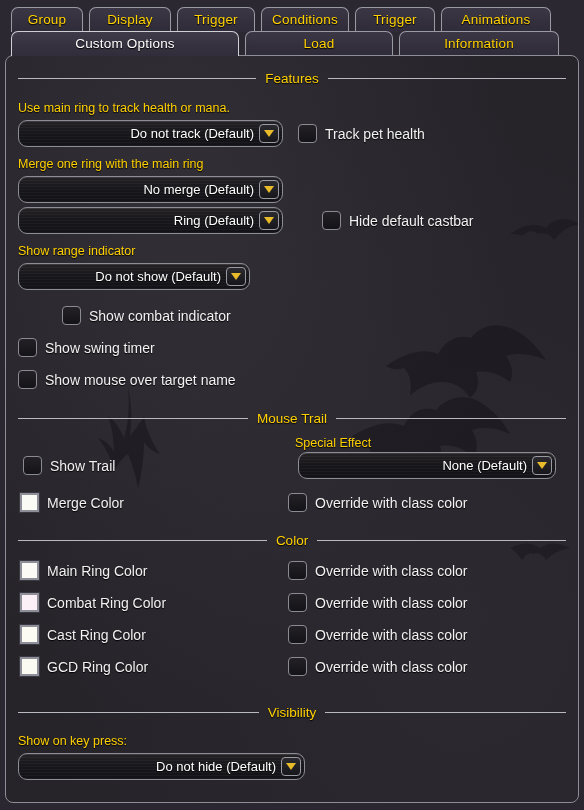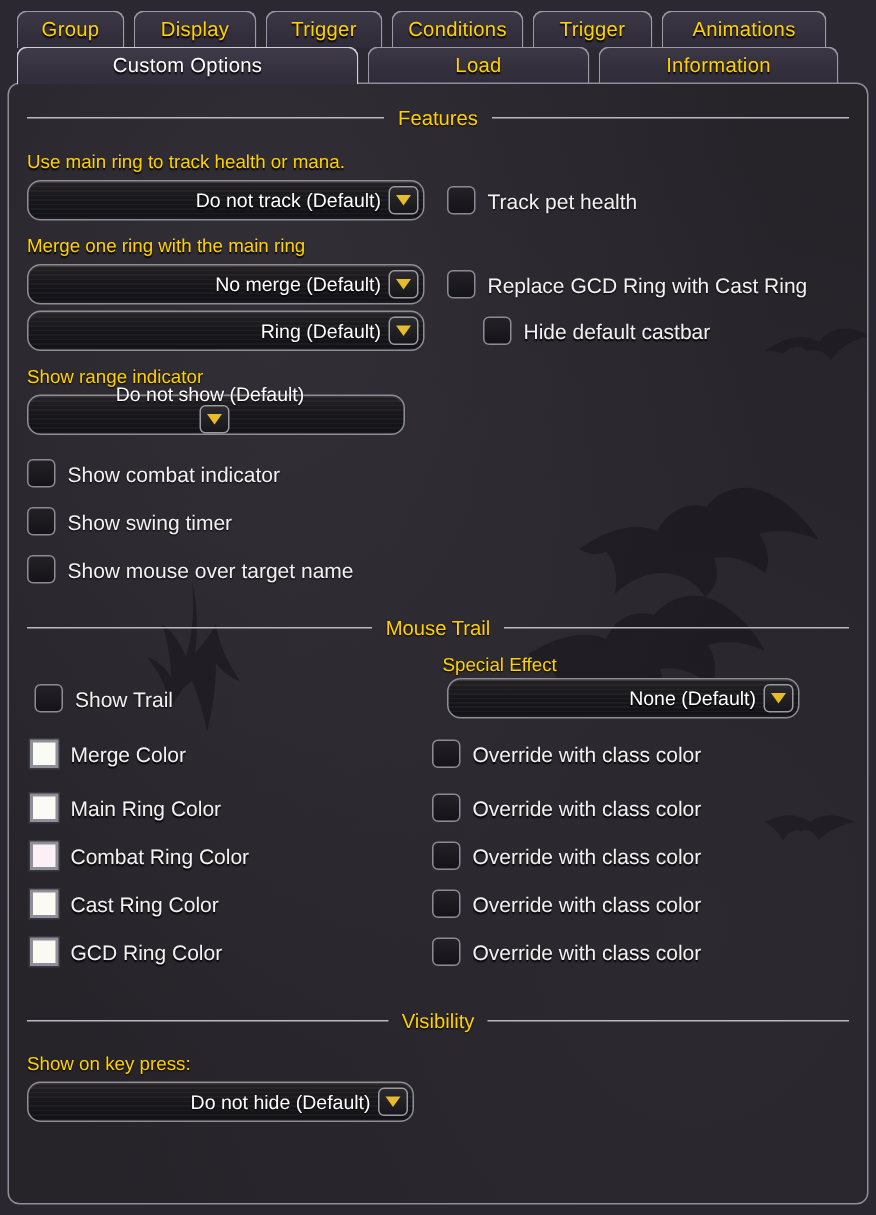--- a/index.html
+++ b/index.html
@@ -252,50 +252,46 @@
     </div>
 
     <div style="margin-top:9px;" class="goldlabel">Merge one ring with the main ring</div>
     <div style="display:flex; align-items:center; margin-top:4px;">
       <div class="dropdown" style="width:265px;">
         <span class="dd-text">No merge (Default)</span>
         <span class="dd-arrow">
             <i></i>
           </span>
       </div>
-      <div class="cbrow" style="margin-left:15px;">
-        <div class="checkbox"></div>
-        <div class="whitelabel">Replace GCD Ring with Cast Ring</div>
-      </div>
     </div>
 
     <div style="display:flex; align-items:center; margin-top:4px;gap:24px;">
       <div class="dropdown" style="width:265px;">
         <span class="dd-text">Ring (Default)</span>
         <span class="dd-arrow">
             <i></i>
           </span>
       </div>
       <div class="cbrow" style="margin-left:15px;">
         <div class="checkbox"></div>
         <div class="whitelabel">Hide default castbar</div>
       </div>
     </div>
 
     <div style="margin-top:9px;" class="goldlabel">Show range indicator</div>
     <div style="display:flex; align-items:center; margin-top:4px;">
-      <div class="dropdown" style="width:252px;flex-direction:column;">
+      <div class="dropdown" style="width:232px;">
         <span class="dd-text">Do not show (Default)</span>
         <span class="dd-arrow">
             <i></i>
           </span>
       </div>
     </div>
 
-    <div class="cbrow" style="margin-top:16px;">
+    <div class="cbrow" style="margin-top:16px;margin-left:44px;">
       <div class="checkbox"></div>
       <div class="whitelabel">Show combat indicator</div>
     </div>
     <div class="cbrow" style="margin-top:13px;">
       <div class="checkbox"></div>
       <div class="whitelabel">Show swing timer</div>
     </div>
     <div class="cbrow" style="margin-top:13px;">
       <div class="checkbox"></div>
       <div class="whitelabel">Show mouse over target name</div>
@@ -306,39 +302,44 @@
       <div class="title">Mouse Trail</div>
       <div class="rule"></div>
     </div>
 
     <div style="position:relative; height:56px; margin-top:6px;">
       <div class="goldlabel" style="position:absolute; left:277px; top:0;">Special Effect</div>
       <div class="cbrow" style="position:absolute; left:5px; top:21px;">
         <div class="checkbox"></div>
         <div class="whitelabel">Show Trail</div>
       </div>
-      <div class="dropdown" style="position:absolute; left:280px; top:17px; width:235px;">
+      <div class="dropdown" style="position:absolute; left:280px; top:17px; width:258px;">
         <span class="dd-text">None (Default)</span>
         <span class="dd-arrow">
             <i></i>
           </span>
       </div>
     </div>
 
     <div style="position:relative; height:26px; margin-top:2px;">
       <div class="cbrow" style="position:absolute; left:2px; top:0;">
         <div class="swatch" style="background: rgb(251, 251, 246);"></div>
         <div class="whitelabel">Merge Color</div>
       </div>
       <div class="cbrow" style="position:absolute; left:270px; top:0;">
         <div class="checkbox"></div>
         <div class="whitelabel">Override with class color</div>
       </div>
     </div>
 
+    <div class="section" style="margin-top:10px;">
+      <div class="rule"></div>
+      <div class="title">Color</div>
+      <div class="rule"></div>
+    </div>
 
     <div id="color-rows" style="margin-top:10px;">
         <div style="position: relative; height: 32px;">
           <div class="cbrow" style="position: absolute; left: 2px; top: 0px;">
             <div class="swatch" style="background: rgb(251, 250, 244);"></div>
             <div class="whitelabel">Main Ring Color</div>
           </div>
           <div class="cbrow" style="position: absolute; left: 270px; top: 0px;">
             <div class="checkbox"></div>
             <div class="whitelabel">Override with class color</div>
@@ -376,21 +377,21 @@
         </div>
       </div>
 
     <div class="section" style="margin-top:12px;">
       <div class="rule"></div>
       <div class="title">Visibility</div>
       <div class="rule"></div>
     </div>
 
     <div style="margin-top:10px;" class="goldlabel">Show on key press:</div>
-    <div class="dropdown" style="width:258px; margin-top:4px;">
+    <div class="dropdown" style="width:287px; margin-top:4px;">
       <span class="dd-text">Do not hide (Default)</span>
       <span class="dd-arrow">
           <i></i>
         </span>
     </div>
 
   </div>
 </div>
 
 </body></html>

